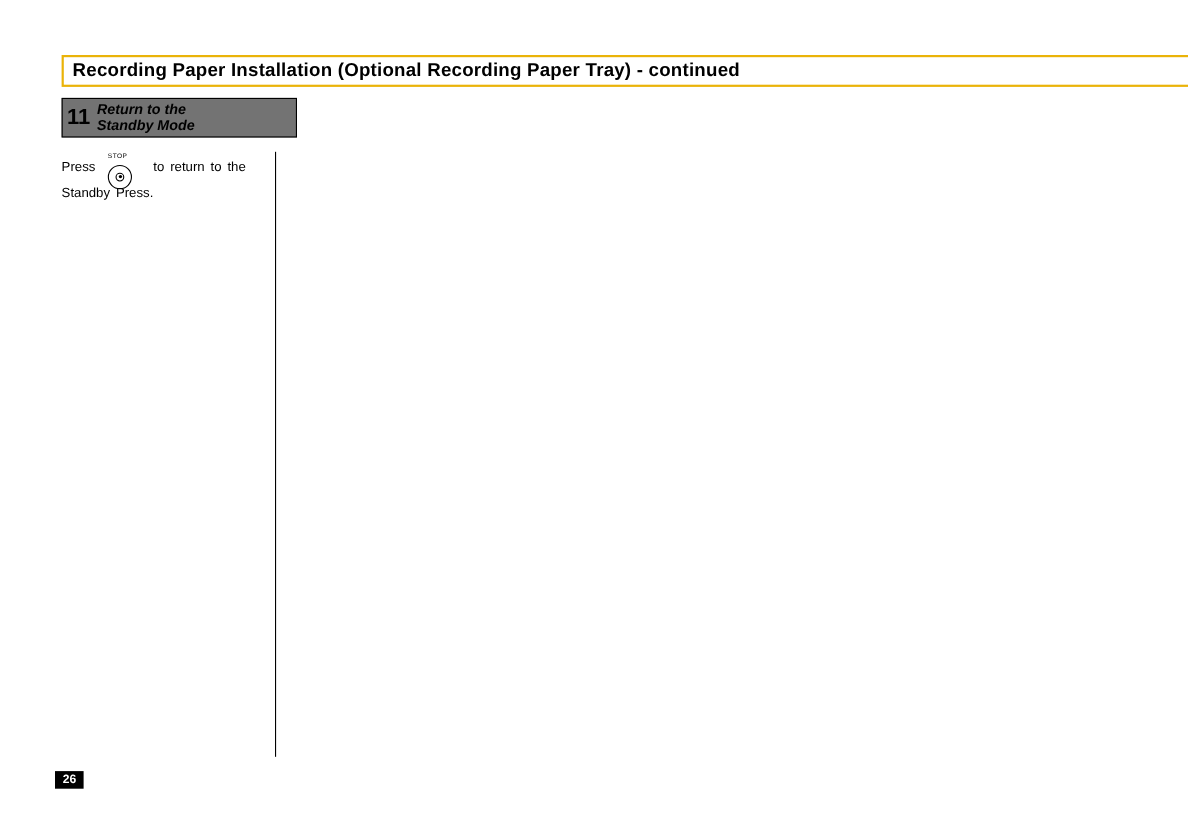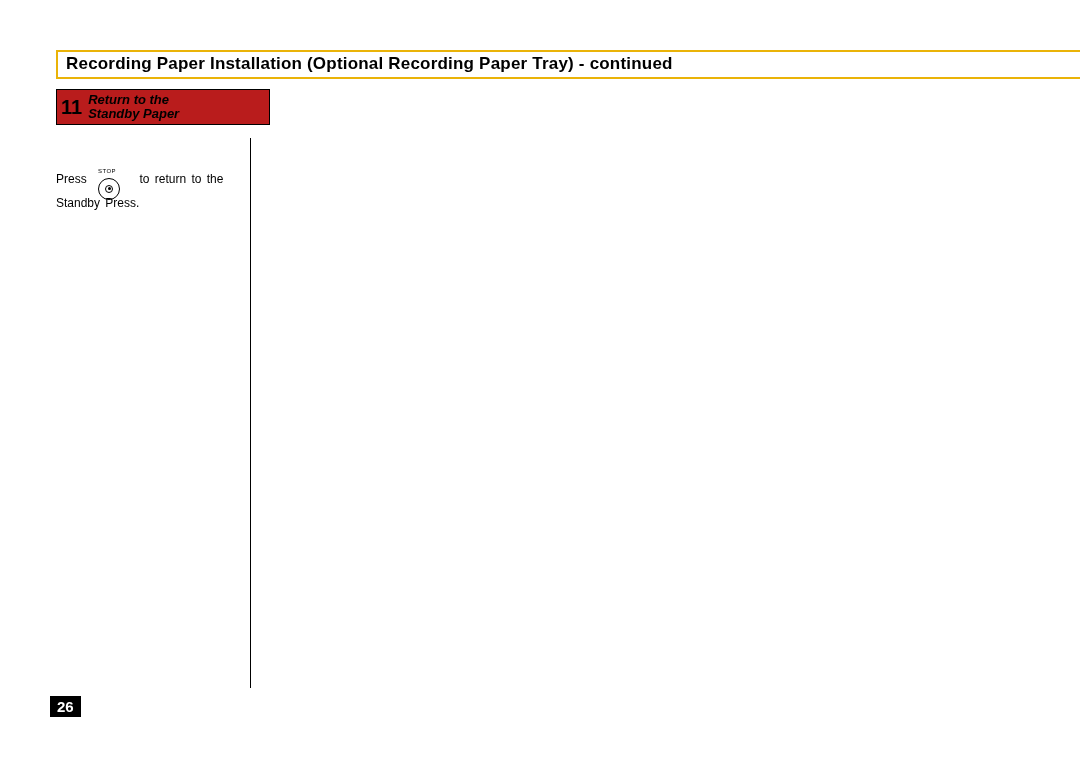--- a/index.html
+++ b/index.html
@@ -30,21 +30,21 @@
     font-size: 17px;
     letter-spacing: 0.2px;
   }
   .step-box {
     margin-top: 10px;
     margin-left: 6px;
     border: 1.5px solid #000;
     width: 214px;
     height: 36px;
     box-sizing: border-box;
-    background: #b91c1c;
+    background: #737373;
     display: flex;
     align-items: center;
     padding: 0 6px 0 4px;
   }
   .step-num {
     font-weight: 700;
     font-size: 20px;
     line-height: 1;
     margin-right: 6px;
   }
@@ -59,21 +59,20 @@
     left: 56px;
     top: 140px;
     width: 190px;
   }
   .instruction {
     font-size: 12px;
     line-height: 22px;
     text-align: justify;
     text-align-last: left;
     word-spacing: 2px;
-    margin-top: 28px;
   }
   .stop-btn {
     display: inline-block;
     vertical-align: middle;
     text-align: center;
     position: relative;
     width: 30px;
     height: 30px;
     margin: 0 6px -6px 6px;
   }
@@ -119,38 +118,38 @@
     height: 550px;
     border-left: 1px solid #000;
   }
   .page-num {
     position: absolute;
     left: 50px;
     bottom: 46px;
     background: #000;
     color: #fff;
     font-weight: 700;
-    font-size: 15px;
+    font-size: 11px;
     padding: 2px 7px;
   }
 </style>
 </head>
 <body>
 
 <div class="page">
 
   <div class="section-title-bar">
     <span class="txt">Recording Paper Installation (Optional Recording Paper Tray) - continued</span>
   </div>
 
   <div class="step-box">
     <span class="step-num">11</span>
     <span class="step-title">
       <span>Return to the</span><br>
-      <span>Standby Paper</span>
+      <span>Standby Mode</span>
     </span>
   </div>
 
   <div class="column">
     <div class="instruction">
       <span>Press</span>
       <span class="stop-btn">
         <span class="stop-label">STOP</span>
         <span class="stop-circle">
           <span class="stop-inner">

